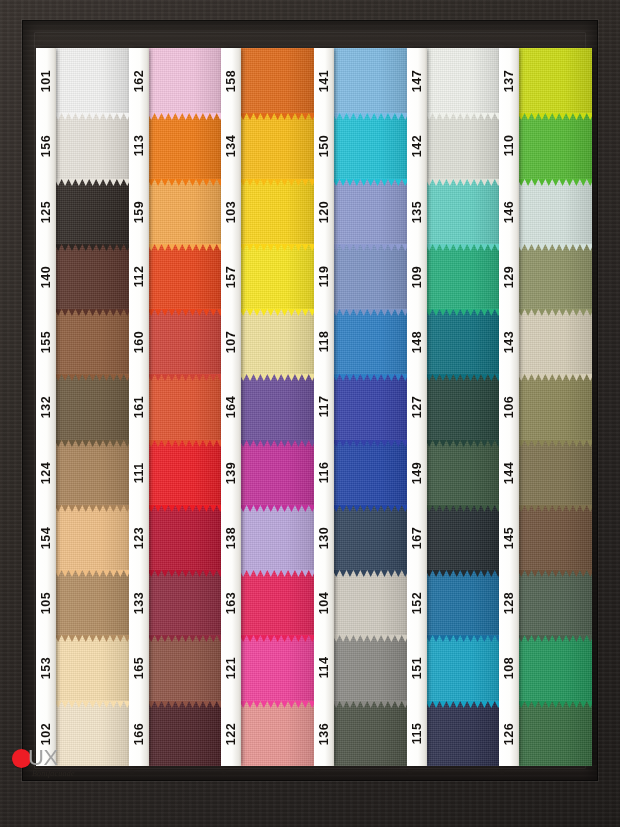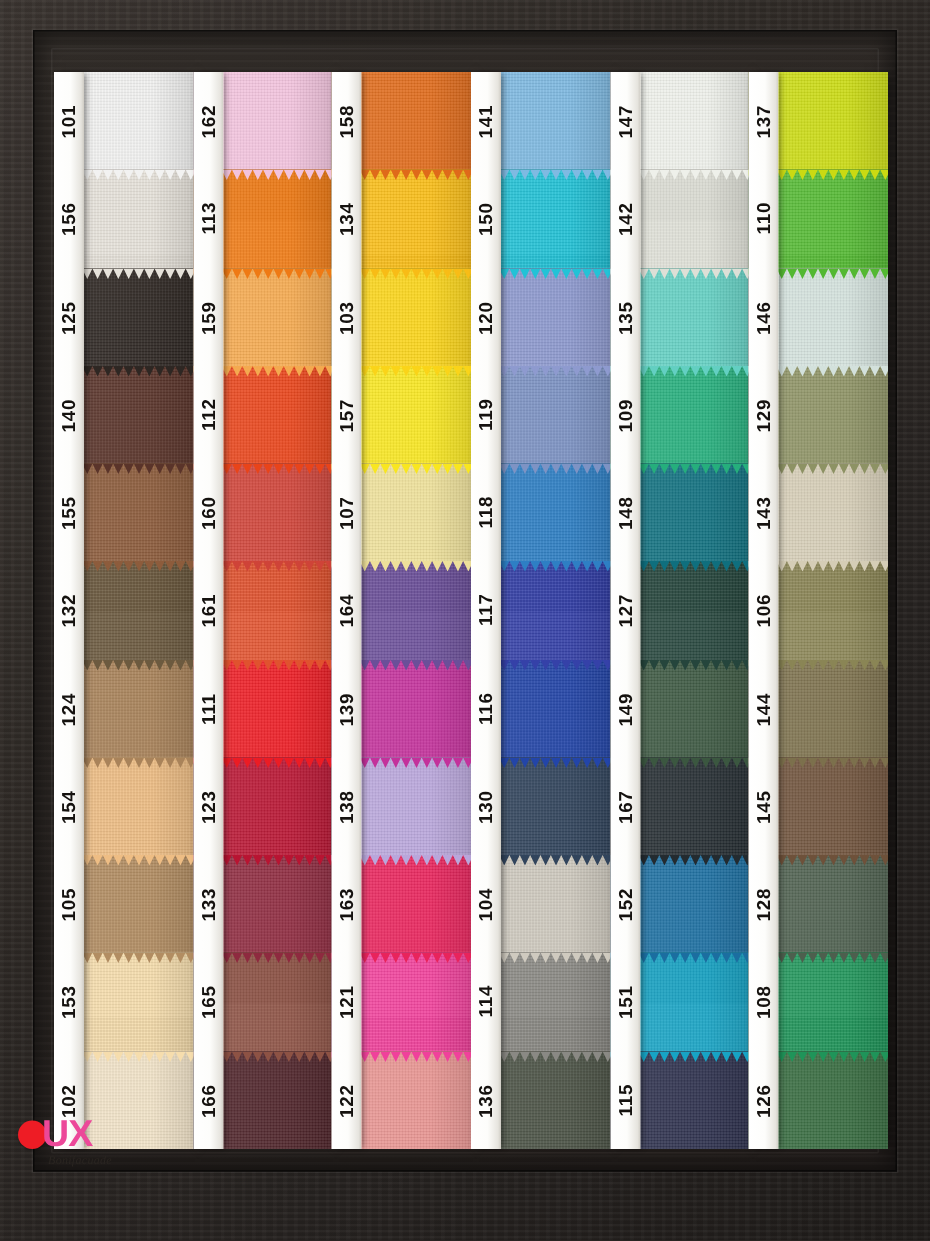--- a/index.html
+++ b/index.html
@@ -145,23 +145,23 @@
   }
   .logo-dot{
     width:19px;height:19px;
     border-radius:50%;
     background:#ee1c25;
     box-shadow:0 1px 1px rgba(0,0,0,.25);
     margin-right:-3px;
   }
   .logo-text{
     font-family:"Liberation Sans", sans-serif;
-    font-size:25px;
-    font-weight:700;
-    color:#ec4899;
+    font-size:22px;
+    font-weight:400;
+    color:#a3a3a3;
     letter-spacing:-.5px;
     line-height:1;
   }
   .logo-sub{
     position:absolute;
     left:20px;bottom:-9px;
     font-family:"Liberation Serif", serif;
     font-style:italic;
     font-size:8px;
     color:#2a2521;

